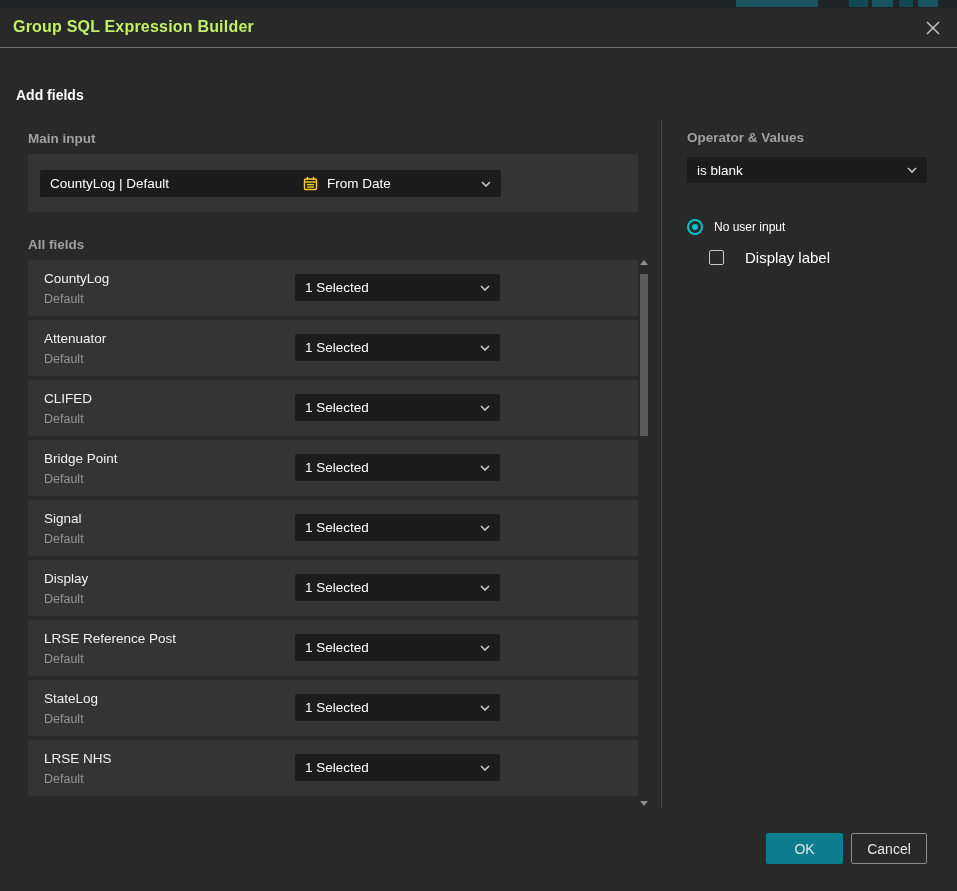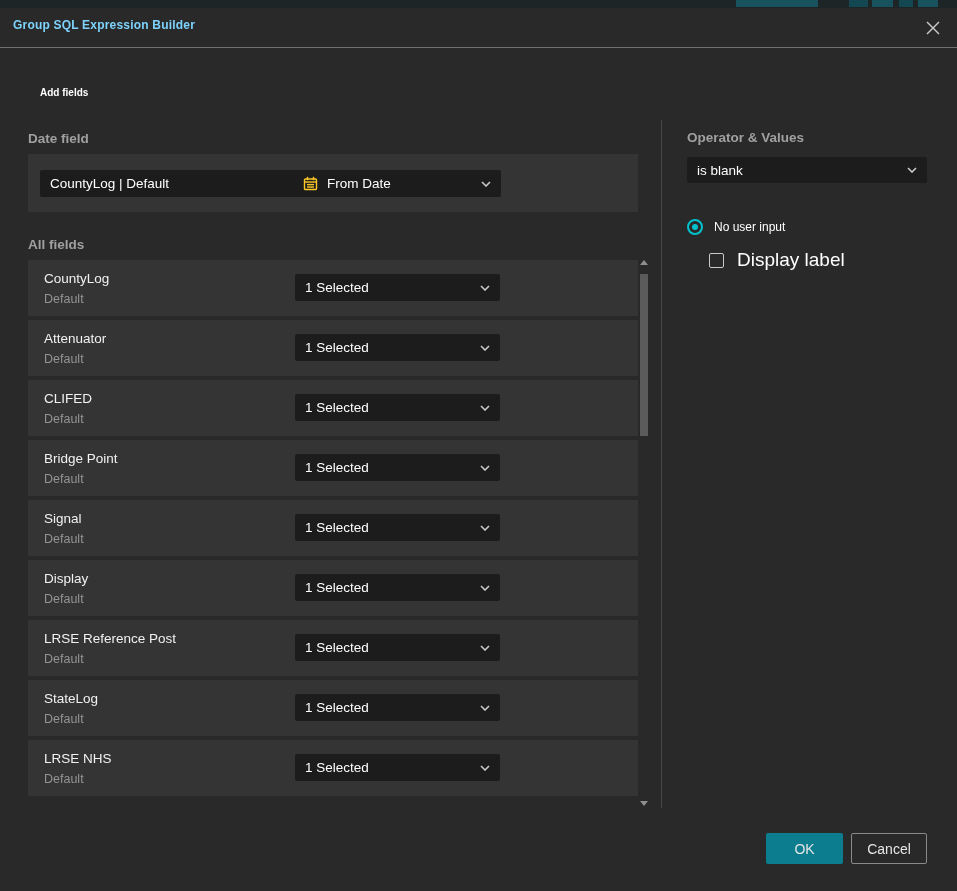--- a/index.html
+++ b/index.html
@@ -11,25 +11,25 @@
   html,body{width:957px;height:891px;background:#1d2527;overflow:hidden;}
   body{font-family:"Liberation Sans","DejaVu Sans",sans-serif;color:var(--text);position:relative;}
 
   
   .app-edge{position:absolute;top:0;left:0;width:957px;height:8px;background:#1d2527;}
   .app-edge .p{position:absolute;top:0;height:7px;}
 
   
   .modal{position:absolute;top:8px;left:0;width:957px;height:883px;background:var(--modal-bg);}
   .titlebar{position:absolute;top:0;left:0;width:100%;height:40px;border-bottom:1px solid #707070;}
-  .title{position:absolute;left:13px;top:10px;font-size:12px;font-weight:600;letter-spacing:.2px;color:#7dd3fc;}
+  .title{position:absolute;left:13px;top:10px;font-size:16px;font-weight:600;letter-spacing:.2px;color:#bef264;}
   .close-btn{position:absolute;right:8px;top:4px;width:32px;height:32px;display:flex;align-items:center;justify-content:center;cursor:pointer;background:none;border:none;}
   .close-btn svg{stroke:#c9c9c9;stroke-width:1.4;}
 
-  .h-add{position:absolute;left:40px;top:79px;font-size:10px;font-weight:700;color:#fff;}
+  .h-add{position:absolute;left:16px;top:79px;font-size:14px;font-weight:700;color:#fff;}
   .sec-label{position:absolute;font-size:13.5px;font-weight:700;color:var(--label);}
 
   .main-panel{position:absolute;left:28px;top:146px;width:610px;height:58px;background:var(--row-bg);}
 
   .dd{display:flex;align-items:center;background:var(--input-bg);border-radius:2px;height:27px;padding:0 10px;font-size:13.5px;color:#fff;cursor:pointer;}
   .dd .grow{flex:1;white-space:nowrap;overflow:hidden;}
   .dd .chev{flex:none;display:flex;margin-left:6px;}
   .dd .chev svg{stroke:var(--chev);stroke-width:1.6;fill:none;}
   .cal{flex:none;display:flex;margin-right:9px;}
   .cal svg{stroke:var(--calendar-icon);stroke-width:1.4;fill:none;}
@@ -52,21 +52,21 @@
   .vdiv{position:absolute;left:661px;top:112px;width:1px;height:688px;background:#474747;}
 
   
   .dd-operator{position:absolute;left:687px;top:149px;width:240px;height:26px;}
   .radio-row{position:absolute;left:687px;top:211px;display:flex;align-items:center;cursor:pointer;}
   .radio{width:16px;height:16px;border-radius:50%;border:2px solid var(--radio-teal);position:relative;flex:none;}
   .radio.on::after{content:"";position:absolute;left:3px;top:3px;width:6px;height:6px;border-radius:50%;background:var(--radio-teal);}
   .radio-row .lbl{margin-left:11px;font-size:12px;color:#fff;}
   .check-row{position:absolute;left:709px;top:241px;display:flex;align-items:center;cursor:pointer;}
   .checkbox{width:15px;height:15px;border:1px solid #c8c8c8;border-radius:2px;background:transparent;flex:none;}
-  .check-row .lbl{margin-left:13px;font-size:19px;color:#fff;}
+  .check-row .lbl{margin-left:21px;font-size:15px;color:#fff;}
 
   
   .btn-ok{position:absolute;left:766px;top:825px;width:77px;height:31px;background:var(--accent-teal);color:#e5e5e5;border:none;border-radius:2px;font-size:14px;font-family:inherit;cursor:pointer;}
   .btn-cancel{position:absolute;left:851px;top:825px;width:76px;height:31px;background:transparent;color:#e6e6e6;border:1px solid #8a8a8a;border-radius:2px;font-size:14px;font-family:inherit;cursor:pointer;}
 </style>
 </head>
 <body>
 
 <div class="app-edge">
   <div class="p" style="left:736px;width:82px;background:#17525e;"></div>
@@ -83,21 +83,21 @@
     <button class="close-btn">
       <svg width="16" height="16" viewBox="0 0 16 16">
           <line x1="2" y1="2" x2="14" y2="14"></line>
           <line x1="14" y1="2" x2="2" y2="14"></line>
         </svg>
     </button>
   </div>
 
   <div class="h-add">Add fields</div>
 
-  <div class="sec-label" style="left:28px;top:123px;">Date field</div>
+  <div class="sec-label" style="left:28px;top:123px;">Main input</div>
 
   <div class="main-panel">
     <div class="dd dd-layer" role="button">
       <span class="grow">CountyLog | Default</span>
       <span class="chev">
           <svg width="10" height="6" viewBox="0 0 10 6">
             <polyline points="1,1 5,5 9,1"></polyline>
           </svg>
         </span>
     </div>

